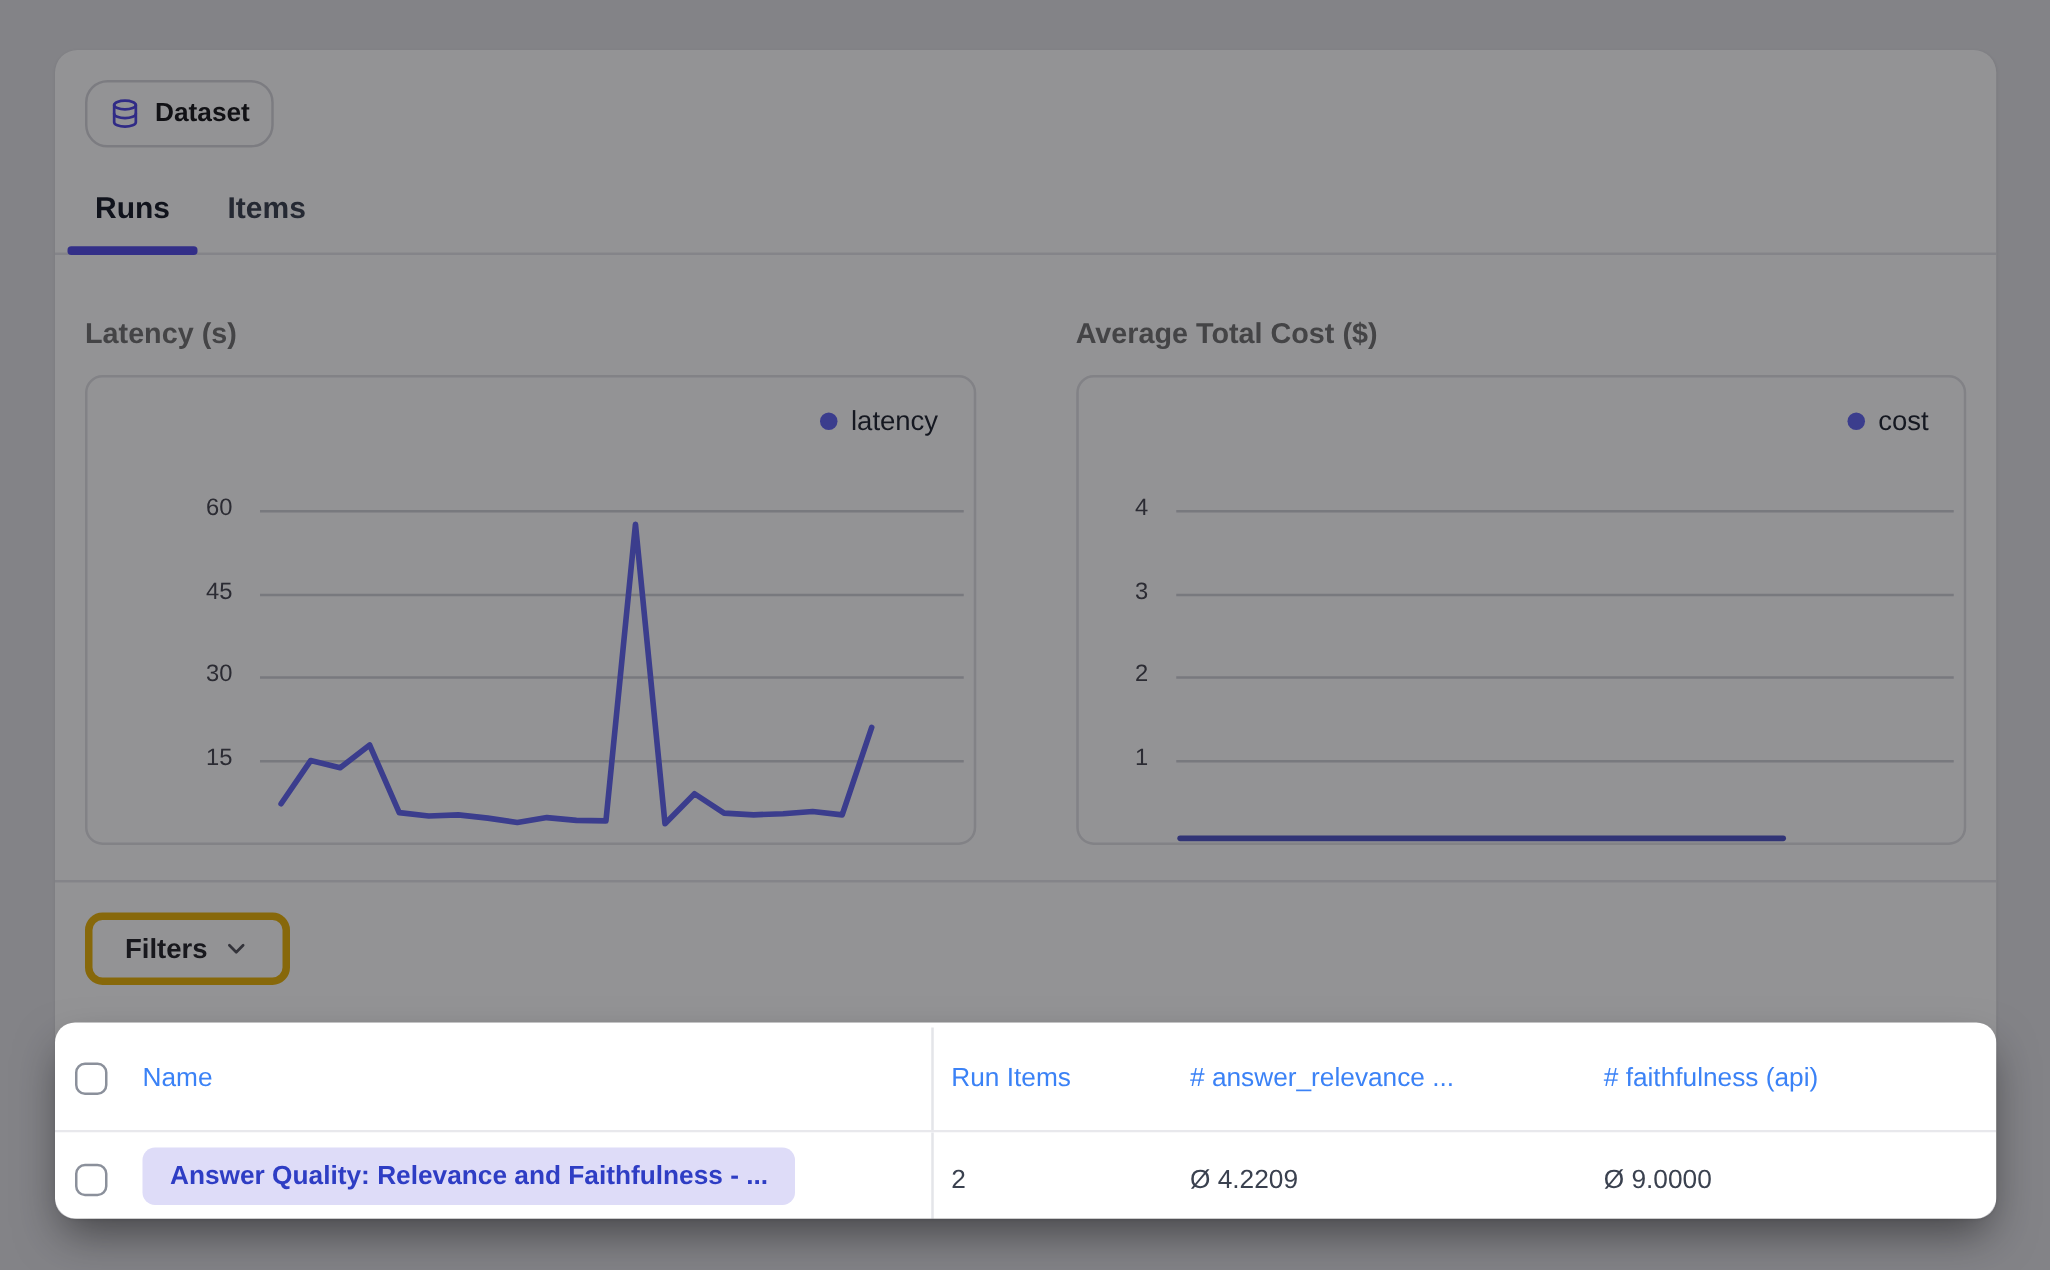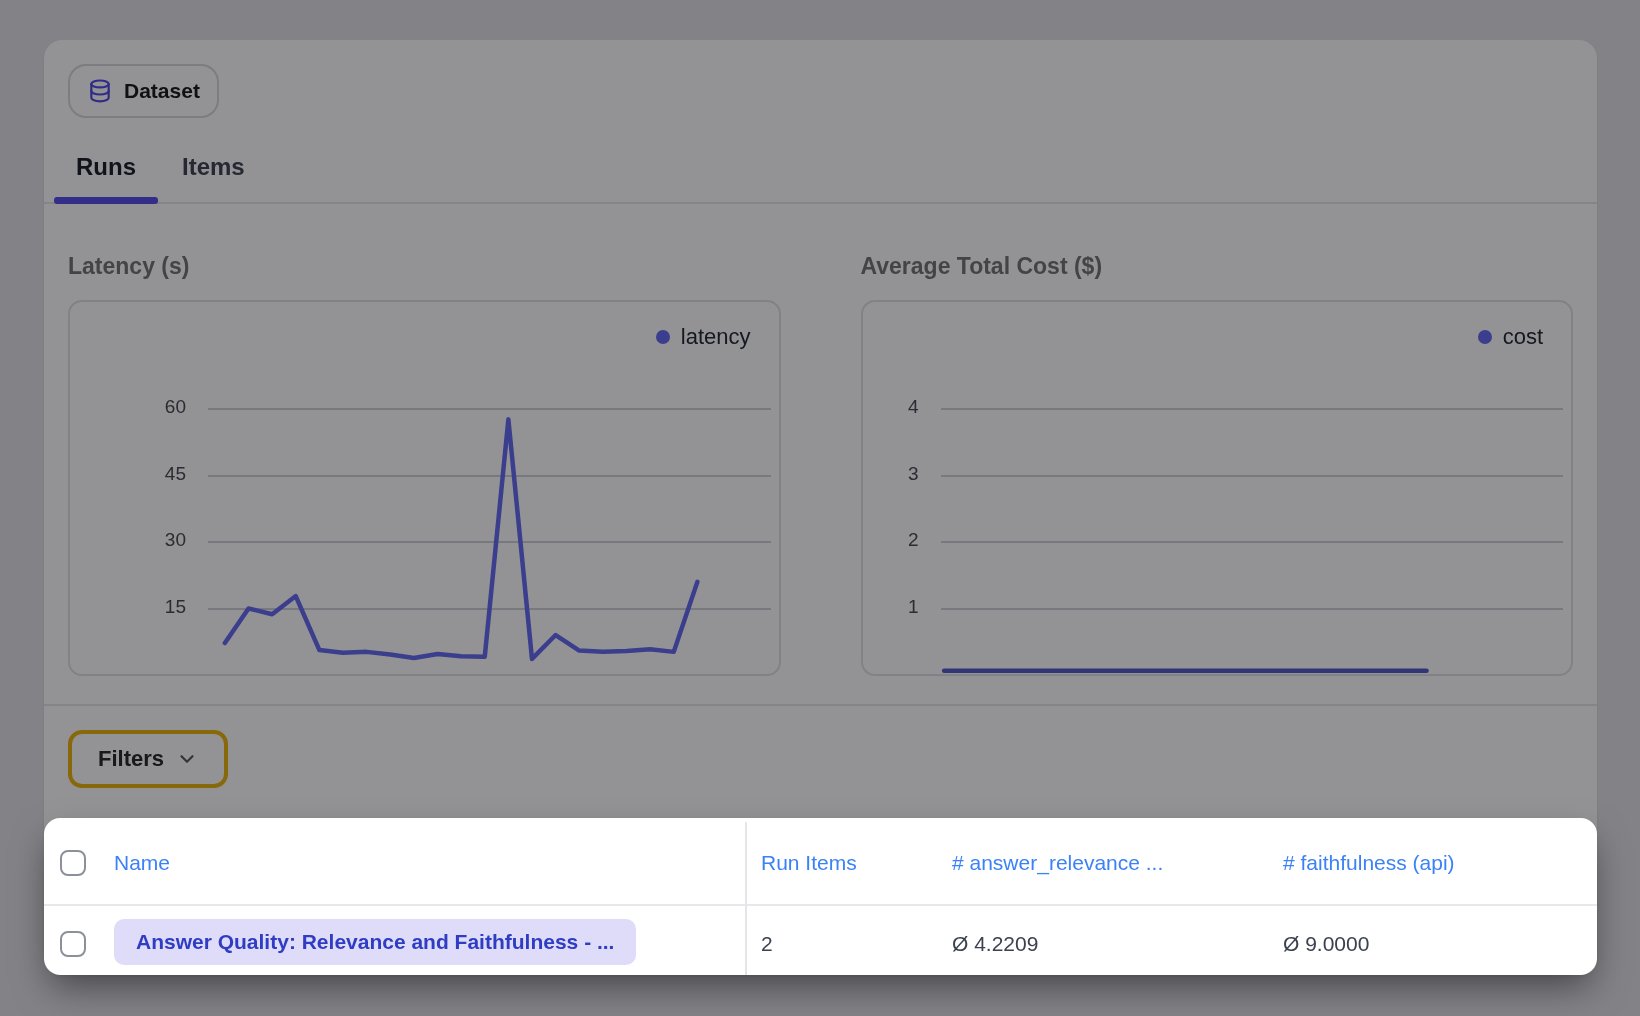--- a/index.html
+++ b/index.html
@@ -47,21 +47,21 @@
   .tick{
     position:absolute;text-align:right;font-size:19px;color:#474751;
     transform:translateY(-55%);
   }
   .svgwrap{position:absolute;top:0;bottom:0;z-index:2;}
   .svgwrap svg{display:block;}
   
   .toolbar{margin-top:28px;border-top:2px solid #e5e5e9;padding:24px 24px 0;}
   .filters-btn{
     display:inline-flex;align-items:center;gap:12px;height:58px;padding:16px 26px;
-    background:#fff;border:4px solid #eab308;border-radius:14px;cursor:pointer;
+    background:#fff;border:6px solid #eab308;border-radius:14px;cursor:pointer;
     font-family:inherit;font-size:22px;font-weight:600;color:#24242a;
   }
   
   .table{margin-top:34px;}
   .trow{
     display:grid;grid-template-columns:66px 635px 207px 331px 1fr;
     align-items:center;background:#fff;
   }
   .thead{height:82px;border-bottom:2px solid #e8e8ec;}
   .tbody-row{height:75px;}

